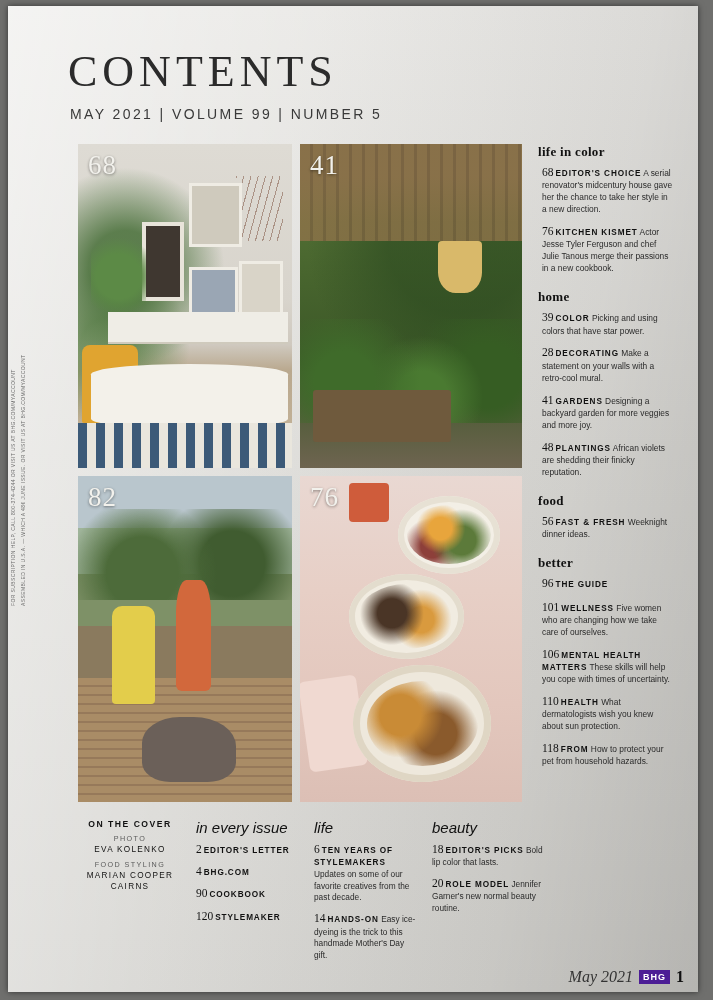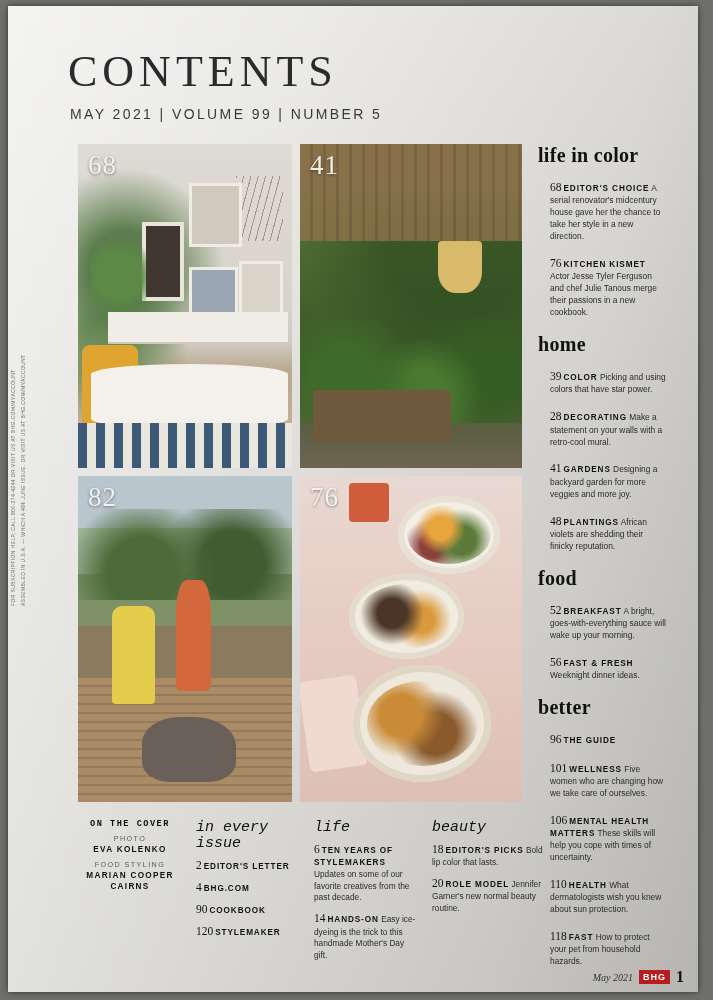--- a/index.html
+++ b/index.html
@@ -139,29 +139,29 @@
   .p76 .pot{position:absolute;left:22%;top:2%;width:18%;height:12%;background:#cf5c3b;border-radius:4px;}
 
   
   .right{
     position:absolute;
     left:474px;top:116px;
     width:140px;
   }
   .sec-head{
     font-family:"Liberation Serif", serif;
-    font-size:20px;
+    font-size:13px;
     color:#111;
     margin:0 0 4px 0;
     letter-spacing:.3px;
   }
   .sec-head.spaced{margin-top:14px;}
   .entry{margin-bottom:7px;}
   .entry p{
-    margin:12px;
+    margin:4px;
     font-size:8.4px;
     line-height:1.42;
     color:#2a2a2a;
   }
   .pg{
     font-family:"Liberation Serif", serif;
     font-size:11.5px;
     color:#111;
     margin-right:2px;
   }
@@ -175,51 +175,51 @@
   .bottom{
     position:absolute;
     left:14px;top:792px;
     width:600px;
     display:flex;
     gap:14px;
   }
   .bcol{width:104px;}
   .bcol.wide{width:112px;}
   .col-title{
-    font-family:Liberation Mono, monospace;
+    font-family:Liberation Sans, sans-serif;
     font-style:italic;
     font-size:15px;
     color:#111;
     margin:0 0 5px 0;
     line-height:1.05;
   }
   .col-title.caps{
     font-style:normal;
     font-size:8.6px;
     letter-spacing:1.5px;
     font-weight:bold;
   }
   .bcol p{margin:0 0 6px 0;font-size:8.3px;line-height:1.42;color:#2a2a2a;}
   .credit-label{font-size:7.2px;letter-spacing:1.4px;color:#5a5a5a;text-align:center;margin:5px 0 1px;}
-  .credit-name{font-size:8.2px;letter-spacing:1.3px;font-weight:bold;color:#111;text-align:center;line-height:1.35;}
+  .credit-name{font-size:8.2px;letter-spacing:1.3px;font-weight:normal;color:#111;text-align:center;line-height:1.35;}
   .cover-head{text-align:center;}
   
   .footer{
     position:absolute;
     right:14px;bottom:6px;
     display:flex;align-items:center;gap:6px;
   }
   .footer .dateline{
     font-family:"Liberation Serif", serif;
     font-style:italic;
-    font-size:10px;color:#333;
+    font-size:16px;color:#333;
   }
   .footer .logo{
     font-size:9px;font-weight:bold;letter-spacing:1px;color:#fff;
-    background:#b91c1c;padding:2px 4px;
+    background:#4c1d95;padding:2px 4px;
   }
   .footer .folio{
     font-family:"Liberation Serif", serif;
     font-size:16px;color:#111;font-weight:bold;
   }
   
   .spine{
     position:absolute;
     left:2px;top:600px;
     transform:rotate(-90deg);
@@ -329,41 +329,38 @@
       </div>
       <div class="entry">
         <p><span class="pg">41</span><span class="cap">GARDENS</span> <span>Designing a backyard garden for more veggies and more joy.</span></p>
       </div>
       <div class="entry">
         <p><span class="pg">48</span><span class="cap">PLANTINGS</span> <span>African violets are shedding their finicky reputation.</span></p>
       </div>
 
       <h2 class="sec-head spaced">food</h2>
       <div class="entry">
-        <p><span class="pg">52</span><span class="cap">BREAKFAST</span> <span>A bright, goes-with-everything sauce will wake up your morning.</span></p>
-      </div>
-      <div class="entry">
         <p><span class="pg">56</span><span class="cap">FAST &amp; FRESH</span> <span>Weeknight dinner ideas.</span></p>
       </div>
 
       <h2 class="sec-head spaced">better</h2>
       <div class="entry">
         <p><span class="pg">96</span><span class="cap">THE GUIDE</span></p>
       </div>
       <div class="entry">
         <p><span class="pg">101</span><span class="cap">WELLNESS</span> <span>Five women who are changing how we take care of ourselves.</span></p>
       </div>
       <div class="entry">
         <p><span class="pg">106</span><span class="cap">MENTAL HEALTH MATTERS</span> <span>These skills will help you cope with times of uncertainty.</span></p>
       </div>
       <div class="entry">
         <p><span class="pg">110</span><span class="cap">HEALTH</span> <span>What dermatologists wish you knew about sun protection.</span></p>
       </div>
       <div class="entry">
-        <p><span class="pg">118</span><span class="cap">FAST</span> <span>How to protect your pet from household hazards.</span></p>
+        <p><span class="pg">118</span><span class="cap">FROM</span> <span>How to protect your pet from household hazards.</span></p>
       </div>
     </div>
 
     <div class="bottom">
 
       <div class="bcol">
         <div class="col-title caps cover-head">ON THE COVER</div>
         <div class="credit-label">PHOTO</div>
         <div class="credit-name">EVA KOLENKO</div>
         <div class="credit-label">FOOD STYLING</div>

